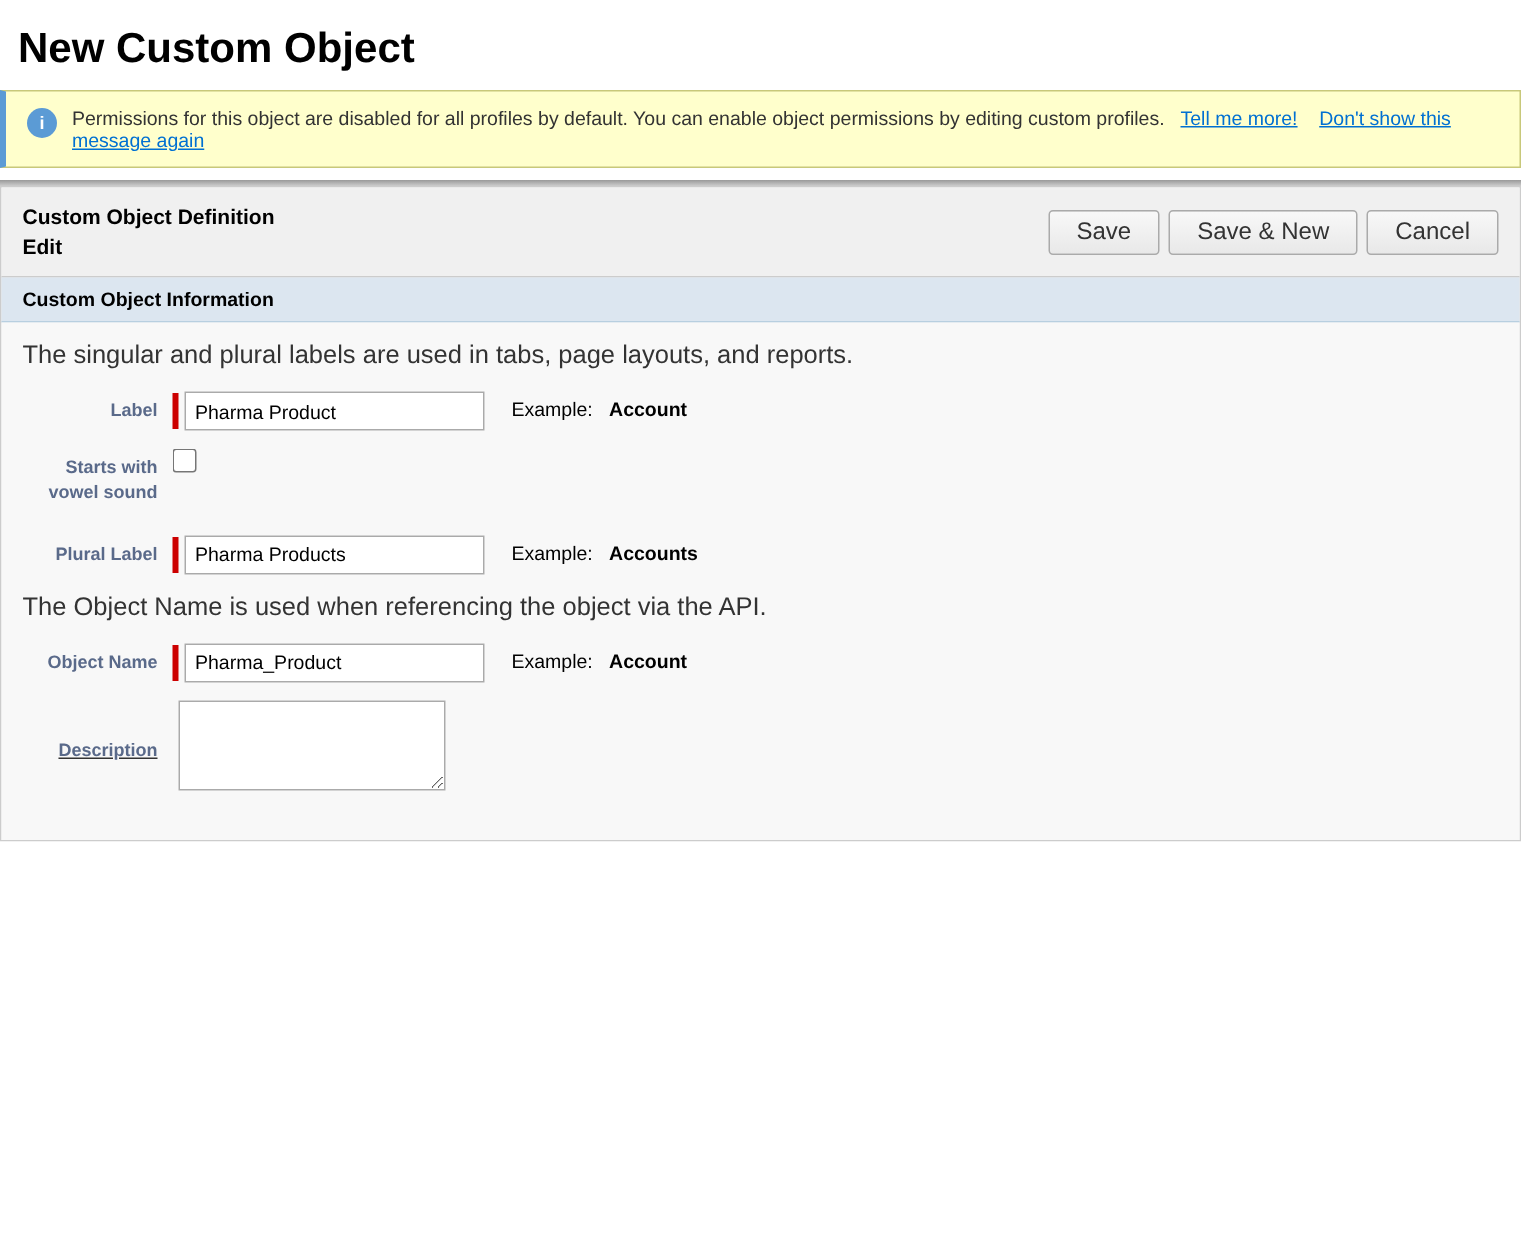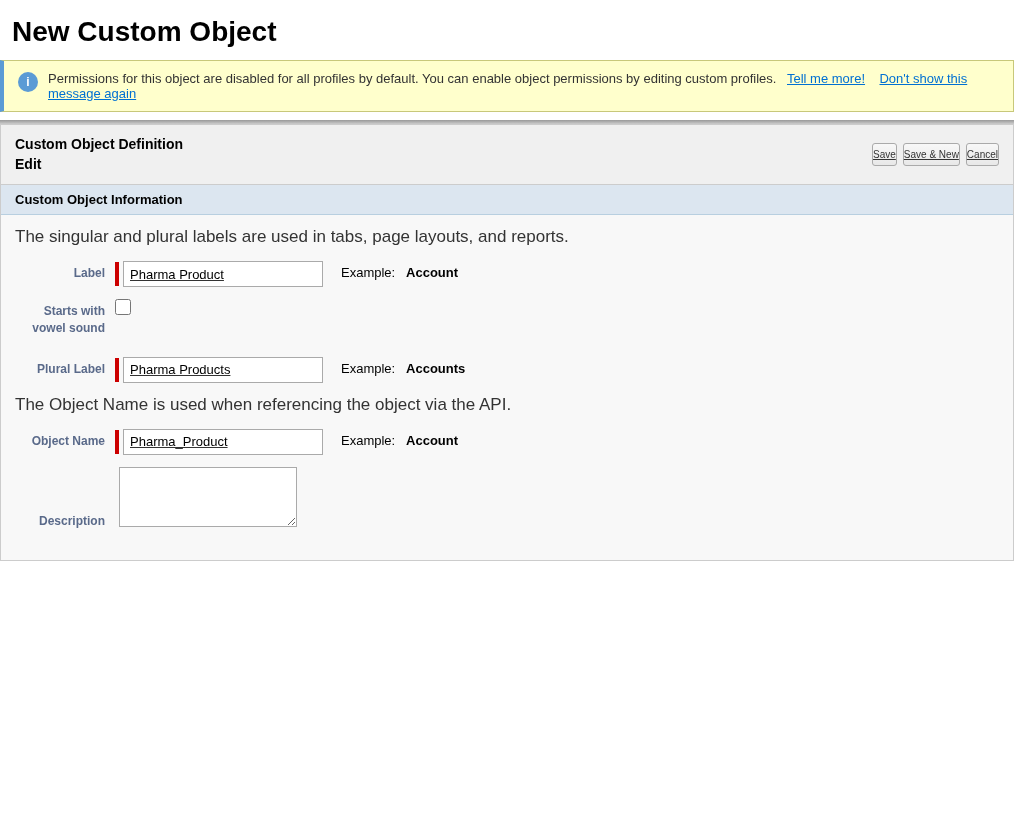--- a/index.html
+++ b/index.html
@@ -68,28 +68,27 @@
       font-size: 14px;
       font-weight: bold;
       color: #000;
       line-height: 1.4;
     }
     .button-group {
       display: flex;
       gap: 6px;
     }
     .btn {
-      padding: 5px 0;
-      font-size: 10px;
+      padding: 5px 18px;
+      font-size: 16px;
       border: 1px solid #aaa;
       border-radius: 3px;
       background: linear-gradient(to bottom, #f8f8f8, #e8e8e8);
       cursor: pointer;
       color: #333;
-      text-decoration: underline;
     }
     .section-header {
       background: #dce6f0;
       padding: 7px 14px;
       font-size: 13px;
       font-weight: bold;
       color: #000;
       border-bottom: 1px solid #b8cfe0;
     }
     .section-body {
@@ -113,21 +112,20 @@
       font-size: 12px;
       font-weight: bold;
       color: #5a6a8a;
       padding-top: 4px;
       line-height: 1.4;
     }
     .field-input-wrap {
       display: flex;
       align-items: flex-start;
       gap: 0;
-      text-decoration: underline;
     }
     .required-marker {
       width: 4px;
       height: 24px;
       background: #cc0000;
       display: inline-block;
       margin-right: 4px;
       flex-shrink: 0;
       align-self: center;
     }
@@ -246,21 +244,21 @@
         <span class="required-marker"></span>
         <input class="field-input" type="text" value="Pharma_Product" style="">
       </div>
       <div class="field-example">
         <span>Example:</span>
         &nbsp;
         <strong>Account</strong>
       </div>
     </div>
 
-    <div class="field-row" style="margin-top: 10px; align-items: flex-end;">
+    <div class="field-row" style="margin-top: 10px; align-items: center; text-decoration: underline;">
       <div class="field-label" style="padding-top: 4px;">Description</div>
       <div style="margin-left: 4px;">
         <textarea class="description-field" style=""></textarea>
       </div>
     </div>
 
   </div>
 </div>
 
 </body></html>

